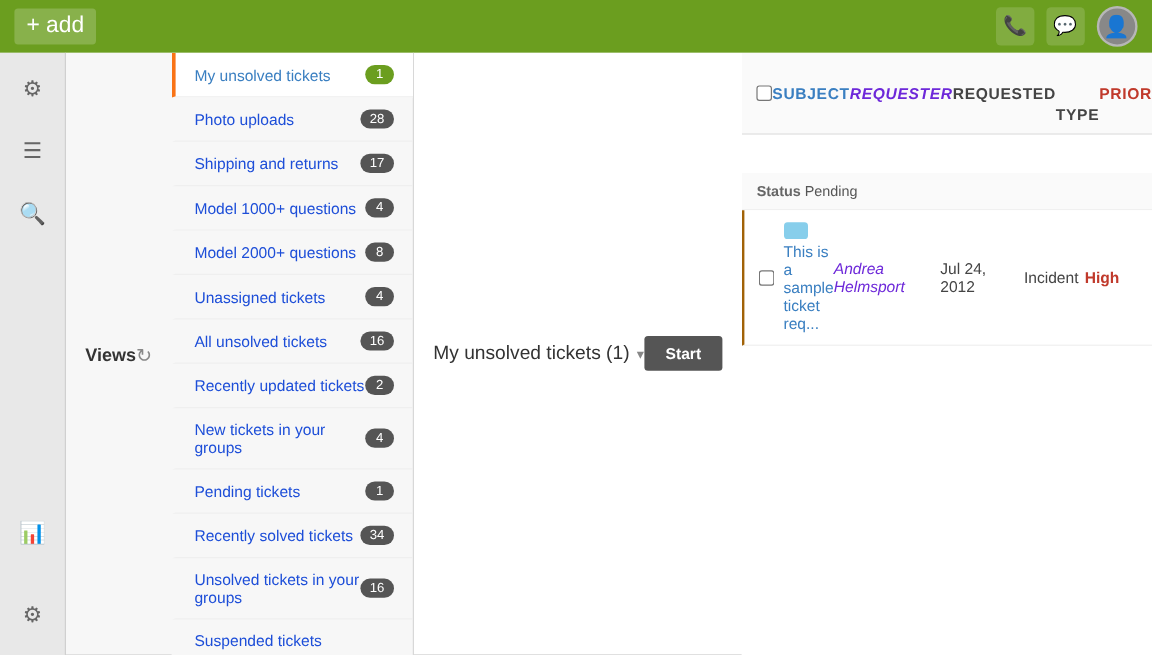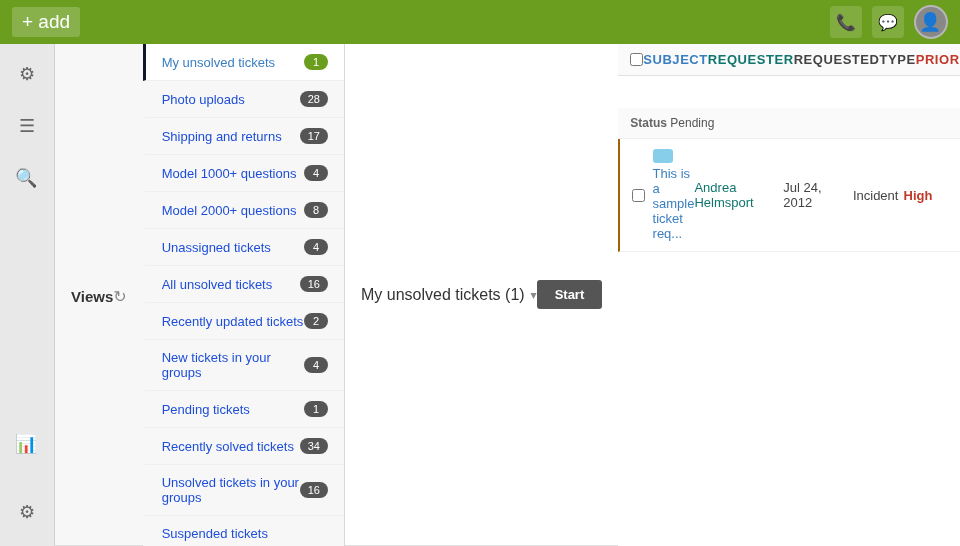--- a/index.html
+++ b/index.html
@@ -106,21 +106,21 @@
     .view-item {
       display: flex;
       align-items: center;
       justify-content: space-between;
       padding: 10px 16px;
       cursor: pointer;
       border-bottom: 1px solid #efefef;
       border-left: 3px solid transparent;
     }
     .view-item.active {
-      border-left: 3px solid #0f172a;
+      border-left: 3px solid #f97316;
       background: #fff;
     }
     .view-item-label {
       color: #1d4ed8;
       font-size: 13px;
       flex: 1;
     }
     .view-item.active .view-item-label { color: #3a7fc1; }
     .view-badge {
       background: #555;
@@ -181,21 +181,21 @@
       font-size: 11px;
       color: #888;
       letter-spacing: 0.05em;
       text-transform: uppercase;
       font-weight: 600;
     }
     .table-header .check-col { width: 32px; }
     .table-header .subject-col { flex: 1; }
     .table-header .requester-col { width: 140px; }
     .table-header .requested-col { width: 110px; }
-    .table-header .type-col { width: 80px; }
+    .table-header .type-col { width: 80px; margin-top: 36px; }
     .table-header .priority-col { width: 70px; }
 
     .status-row {
       padding: 8px 12px;
       font-size: 12px;
       color: #666;
       border-bottom: 1px solid #f0f0f0;
       background: #fafafa;
       margin-top: 32px;
     }
@@ -213,21 +213,21 @@
     }
     .check-col { width: 32px; display: flex; align-items: center; }
     .ticket-icon { 
       width: 20px; height: 14px; 
       background: #87ceeb; 
       border-radius: 3px; 
       margin-right: 8px;
       display: inline-block;
     }
     .subject-col { flex: 1; color: #3a7fc1; font-size: 13px; }
-    .requester-col { width: 140px; font-size: 13px; color: #0f766e; }
+    .requester-col { width: 140px; font-size: 13px; color: #6d28d9; font-style: italic; }
     .requested-col { width: 110px; font-size: 13px; color: #444; }
     .type-col { width: 80px; font-size: 13px; color: #444; }
     .priority-col { width: 70px; font-size: 13px; color: #c0392b; font-weight: bold; }
 
     
     ::-webkit-scrollbar { width: 6px; }
     ::-webkit-scrollbar-track { background: #f0f0f0; }
     ::-webkit-scrollbar-thumb { background: #ccc; border-radius: 3px; }
   </style>
 </head>

